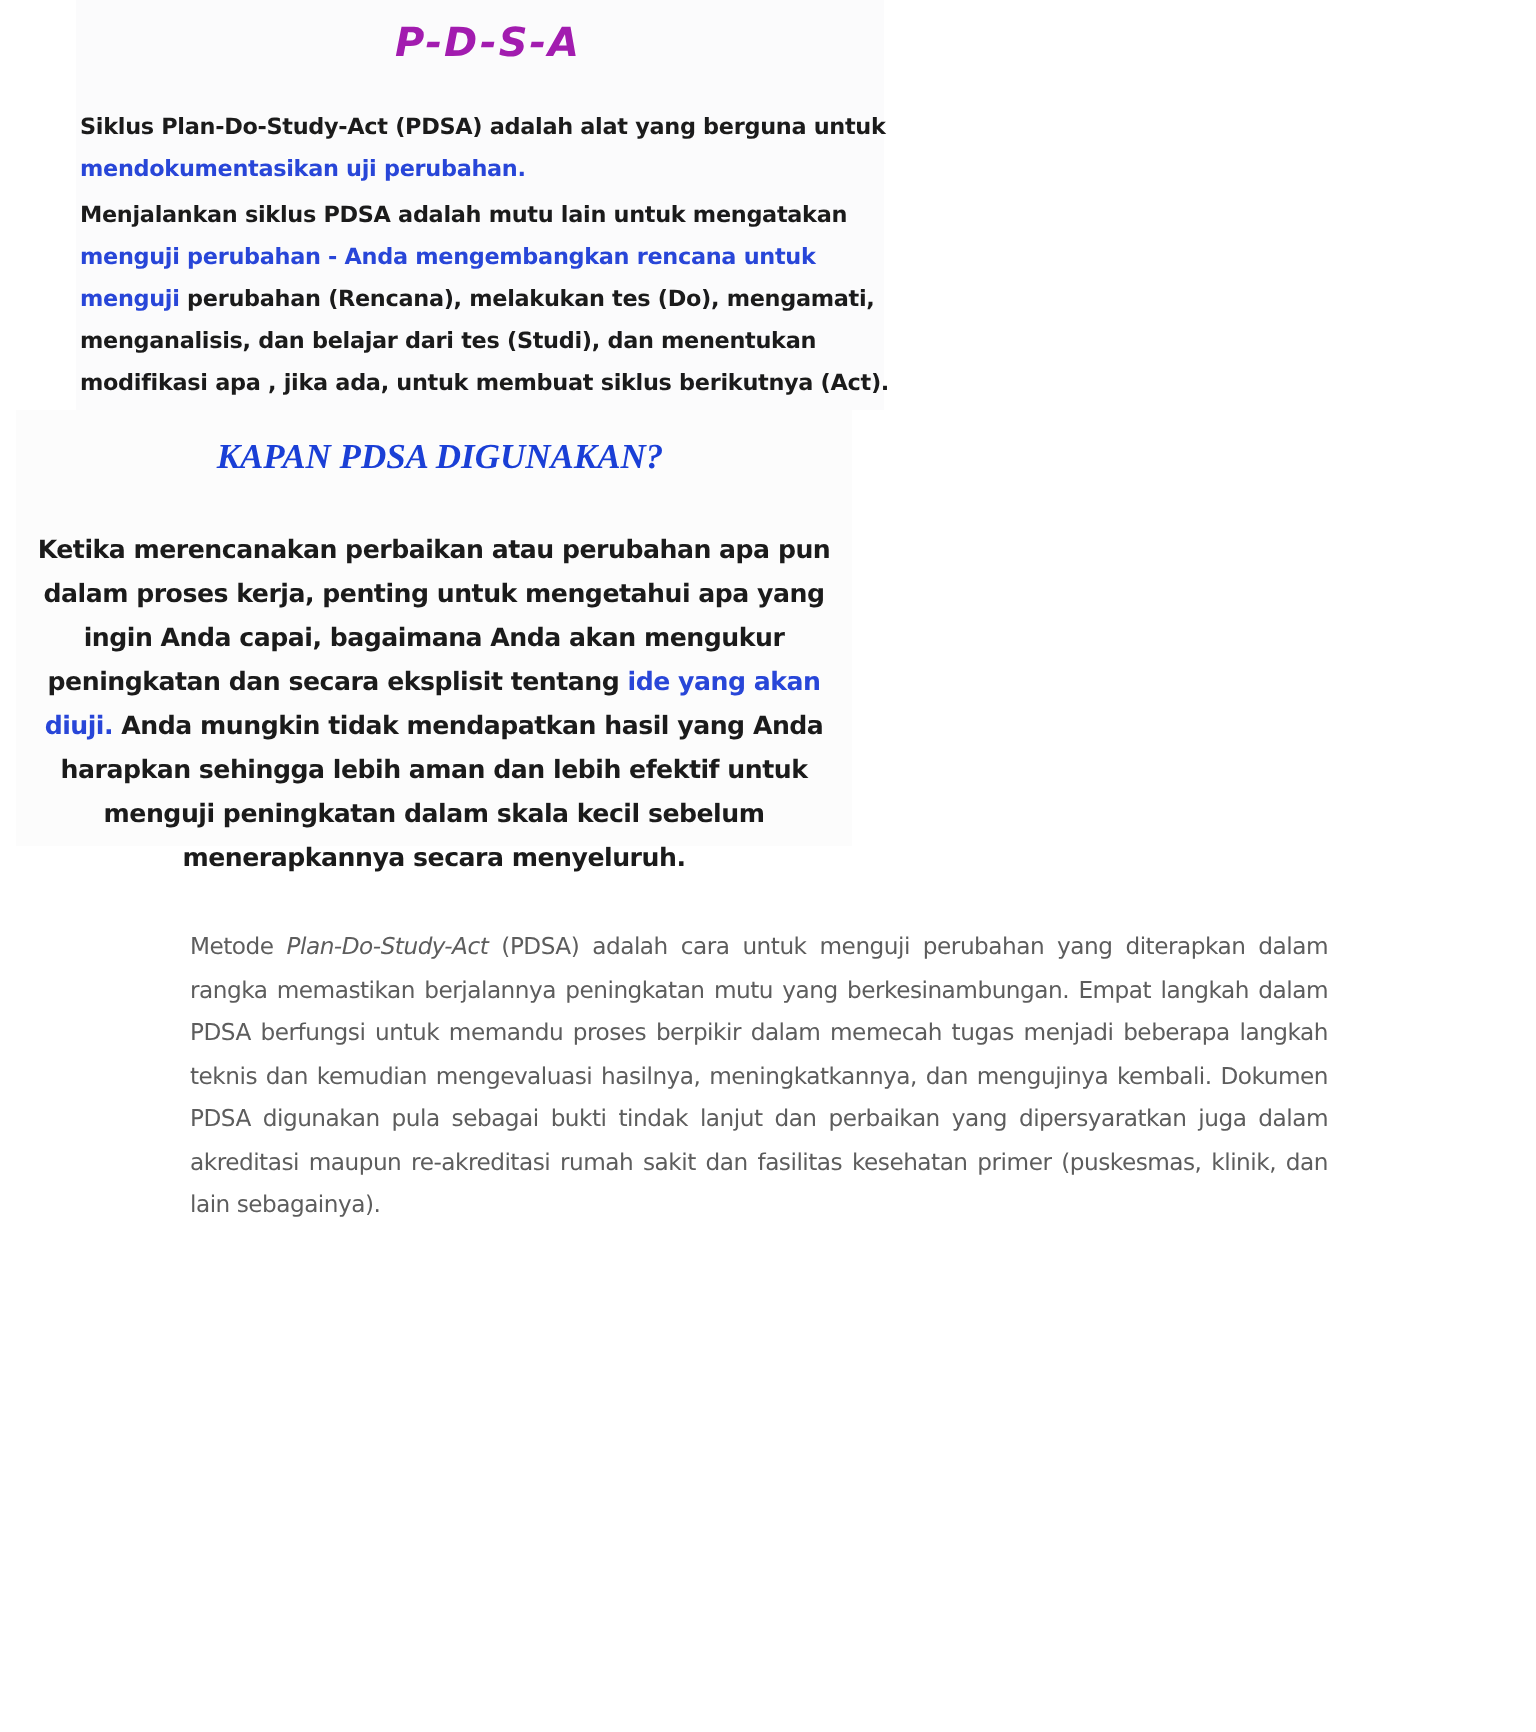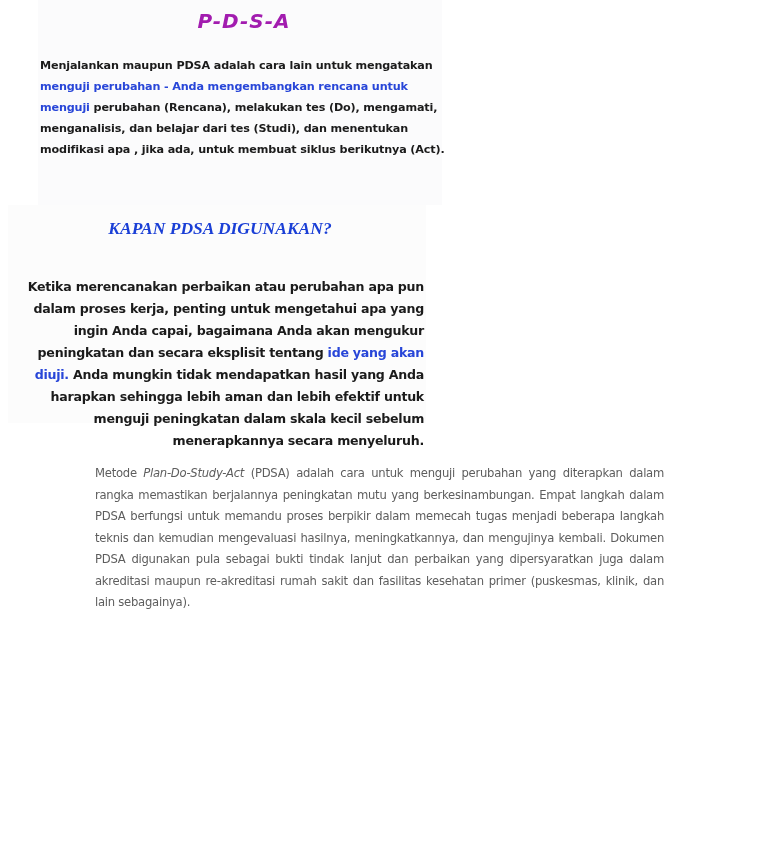--- a/index.html
+++ b/index.html
@@ -75,23 +75,23 @@
       font-family: Liberation Serif, serif;
       font-weight: bold;
       font-style: italic;
       font-size: 17.5px;
       color: #1a3fd6;
       margin: 0;
     }
     .when-block {
       position: absolute;
       left: 10px;
-      top: 276px;
+      top: 264px;
       width: 414px;
-      text-align: right;
+      text-align: center;
       font-size: 12.6px;
       line-height: 22px;
       letter-spacing: -0.25px;
       margin: 0;
     }
     .article-para {
       position: absolute;
       left: 95px;
       top: 463px;
       width: 569px;
@@ -109,20 +109,21 @@
   </style>
 </head>
 <body>
 
 <div class="panel-top"></div>
 <div class="panel-bottom"></div>
 
 <h1 class="title-main">P-D-S-A</h1>
 
 <div class="intro-block img-text">
-  <p class="p2"><span>Menjalankan maupun PDSA adalah cara lain untuk mengatakan </span><span class="hl">menguji perubahan - Anda mengembangkan rencana untuk menguji</span><span> perubahan (Rencana), melakukan tes (Do), mengamati, menganalisis, dan belajar dari tes (Studi), dan menentukan modifikasi apa , jika ada, untuk membuat siklus berikutnya (Act).</span></p>
+  <p><span>Siklus Plan-Do-Study-Act (PDSA) adalah alat yang berguna untuk </span><span class="hl">mendokumentasikan uji perubahan.</span></p>
+  <p class="p2"><span>Menjalankan siklus PDSA adalah mutu lain untuk mengatakan </span><span class="hl">menguji perubahan - Anda mengembangkan rencana untuk menguji</span><span> perubahan (Rencana), melakukan tes (Do), mengamati, menganalisis, dan belajar dari tes (Studi), dan menentukan modifikasi apa , jika ada, untuk membuat siklus berikutnya (Act).</span></p>
 </div>
 
 <h2 class="title-when">KAPAN PDSA DIGUNAKAN?</h2>
 
 <p class="when-block img-text"><span>Ketika merencanakan perbaikan atau perubahan apa pun dalam proses kerja, penting untuk mengetahui apa yang ingin Anda capai, bagaimana Anda akan mengukur peningkatan dan secara eksplisit tentang </span><span class="hl">ide yang akan diuji.</span><span> Anda mungkin tidak mendapatkan hasil yang Anda harapkan sehingga lebih aman dan lebih efektif untuk menguji peningkatan dalam skala kecil sebelum menerapkannya secara menyeluruh.</span></p>
 
 <p class="article-para"><span>Metode </span><em>Plan-Do-Study-Act</em><span> (PDSA) adalah cara untuk menguji perubahan yang diterapkan dalam rangka memastikan berjalannya peningkatan mutu yang berkesinambungan. Empat langkah dalam PDSA berfungsi untuk memandu proses berpikir dalam memecah tugas menjadi beberapa langkah teknis dan kemudian mengevaluasi hasilnya, meningkatkannya, dan mengujinya kembali. Dokumen PDSA di­gunakan pula sebagai bukti tindak lanjut dan perbaikan yang dipersyaratkan juga dalam akreditasi maupun re-akreditasi rumah sakit dan fasilitas kesehatan primer (puskesmas, klinik, dan lain seba­gainya).</span></p>
 
 </body></html>

